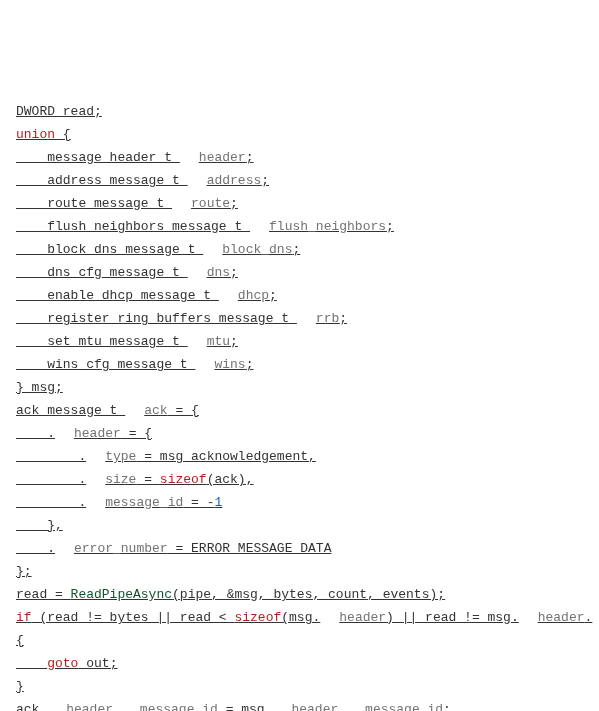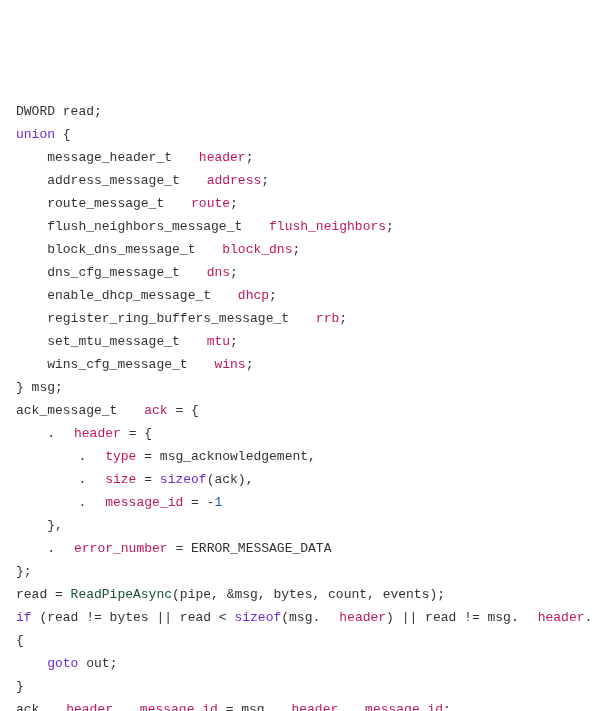--- a/index.html
+++ b/index.html
@@ -7,23 +7,23 @@
     font-size: 13px;
     line-height: 23px;
     background: #ffffff;
     color: #333333;
     margin: 0;
     padding: 8px 16px 8px 16px;
     white-space: pre;
     width: 599px;
     box-sizing: border-box;
   }
-  .line { display: block; }
-  .kw { color: #6d28d9; }
-  .ident { color: #be185d; padding-left: 19px; }
+  .line { display: block; text-decoration: underline; }
+  .kw { color: #b91c1c; }
+  .ident { color: #737373; padding-left: 19px; }
   .fn { color: #14532d; }
   .num { color: #1a5db3; }
   .txt { color: #333333; }
 </style>
 </head>
 <body>
 
 
 
 <span class="line"><span class="txt">DWORD read;</span></span><span class="line"><span class="kw">union</span><span class="txt"> {</span></span><span class="line"><span class="txt">    message_header_t </span><span class="ident">header</span><span class="txt">;</span></span><span class="line"><span class="txt">    address_message_t </span><span class="ident">address</span><span class="txt">;</span></span><span class="line"><span class="txt">    route_message_t </span><span class="ident">route</span><span class="txt">;</span></span><span class="line"><span class="txt">    flush_neighbors_message_t </span><span class="ident">flush_neighbors</span><span class="txt">;</span></span><span class="line"><span class="txt">    block_dns_message_t </span><span class="ident">block_dns</span><span class="txt">;</span></span><span class="line"><span class="txt">    dns_cfg_message_t </span><span class="ident">dns</span><span class="txt">;</span></span><span class="line"><span class="txt">    enable_dhcp_message_t </span><span class="ident">dhcp</span><span class="txt">;</span></span><span class="line"><span class="txt">    register_ring_buffers_message_t </span><span class="ident">rrb</span><span class="txt">;</span></span><span class="line"><span class="txt">    set_mtu_message_t </span><span class="ident">mtu</span><span class="txt">;</span></span><span class="line"><span class="txt">    wins_cfg_message_t </span><span class="ident">wins</span><span class="txt">;</span></span><span class="line"><span class="txt">} msg;</span></span><span class="line"><span class="txt">ack_message_t </span><span class="ident">ack</span><span class="txt"> = {</span></span><span class="line"><span class="txt">    .</span><span class="ident">header</span><span class="txt"> = {</span></span><span class="line"><span class="txt">        .</span><span class="ident">type</span><span class="txt"> = msg_acknowledgement,</span></span><span class="line"><span class="txt">        .</span><span class="ident">size</span><span class="txt"> = </span><span class="kw">sizeof</span><span class="txt">(ack),</span></span><span class="line"><span class="txt">        .</span><span class="ident">message_id</span><span class="txt"> = -</span><span class="num">1</span></span><span class="line"><span class="txt">    },</span></span><span class="line"><span class="txt">    .</span><span class="ident">error_number</span><span class="txt"> = ERROR_MESSAGE_DATA</span></span><span class="line"><span class="txt">};</span></span><span class="line"><span class="txt"></span></span><span class="line"><span class="txt">read = </span><span class="fn">ReadPipeAsync</span><span class="txt">(pipe, &amp;msg, bytes, count, events);</span></span><span class="line"><span class="kw">if</span><span class="txt"> (read != bytes || read &lt; </span><span class="kw">sizeof</span><span class="txt">(msg.</span><span class="ident">header</span><span class="txt">) || read != msg.</span><span class="ident">header</span><span class="txt">.</span><span class="ident">size</span><span class="txt">)</span></span><span class="line"><span class="txt">{</span></span><span class="line"><span class="txt">    </span><span class="kw">goto</span><span class="txt"> out;</span></span><span class="line"><span class="txt">}</span></span><span class="line"><span class="txt"></span></span><span class="line"><span class="txt">ack.</span><span class="ident">header</span><span class="txt">.</span><span class="ident">message_id</span><span class="txt"> = msg.</span><span class="ident">header</span><span class="txt">.</span><span class="ident">message_id</span><span class="txt">;</span></span>

